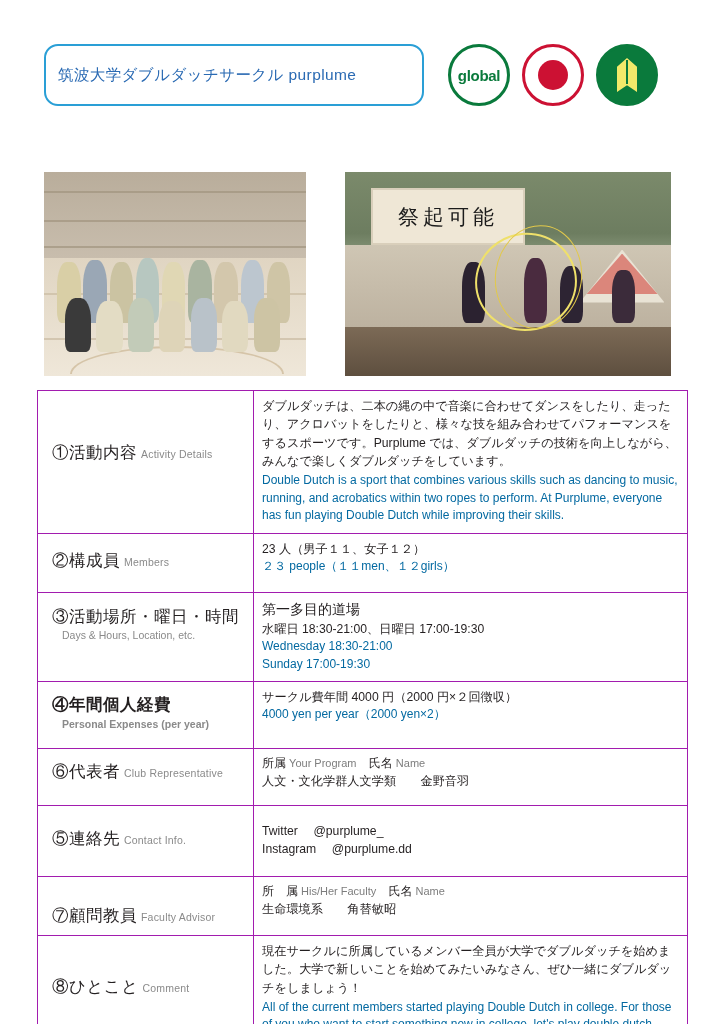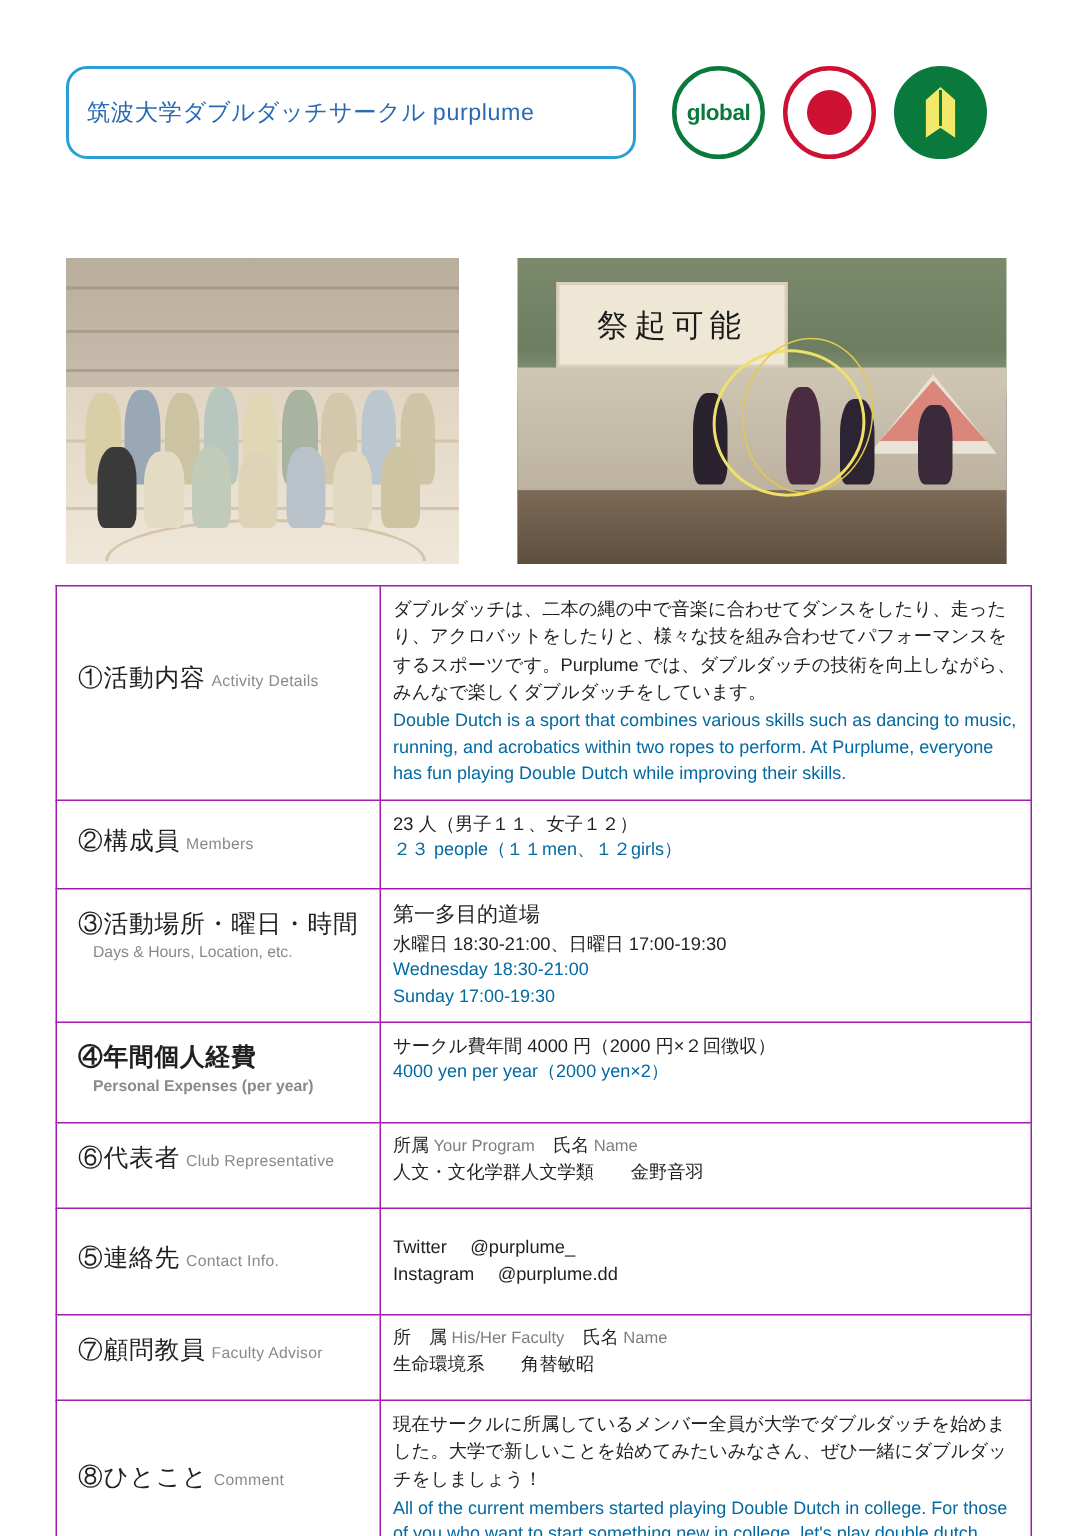--- a/index.html
+++ b/index.html
@@ -412,21 +412,21 @@
           </div>
         </td>
         <td>
           <div class="ja" style="padding-top:10px;">Twitter 　@purplume_</div>
           <div class="ja">Instagram 　@purplume.dd</div>
         </td>
       </tr>
 
       <tr>
         <td class="label" style="height:42px;">
-          <div style="padding-top:6px;">
+          <div style="padding-top:6px;margin-top:16px;">
             <span class="lbl-ja">⑦</span><span class="lbl-ja">顧問教員</span><span class="lbl-en">Faculty Advisor</span>
           </div>
         </td>
         <td>
           <div class="sub-hdr">
             <b>所　属</b>
             <span>His/Her Faculty</span>
             &nbsp;&nbsp;
             <b>氏名</b>
             <span>Name</span>

